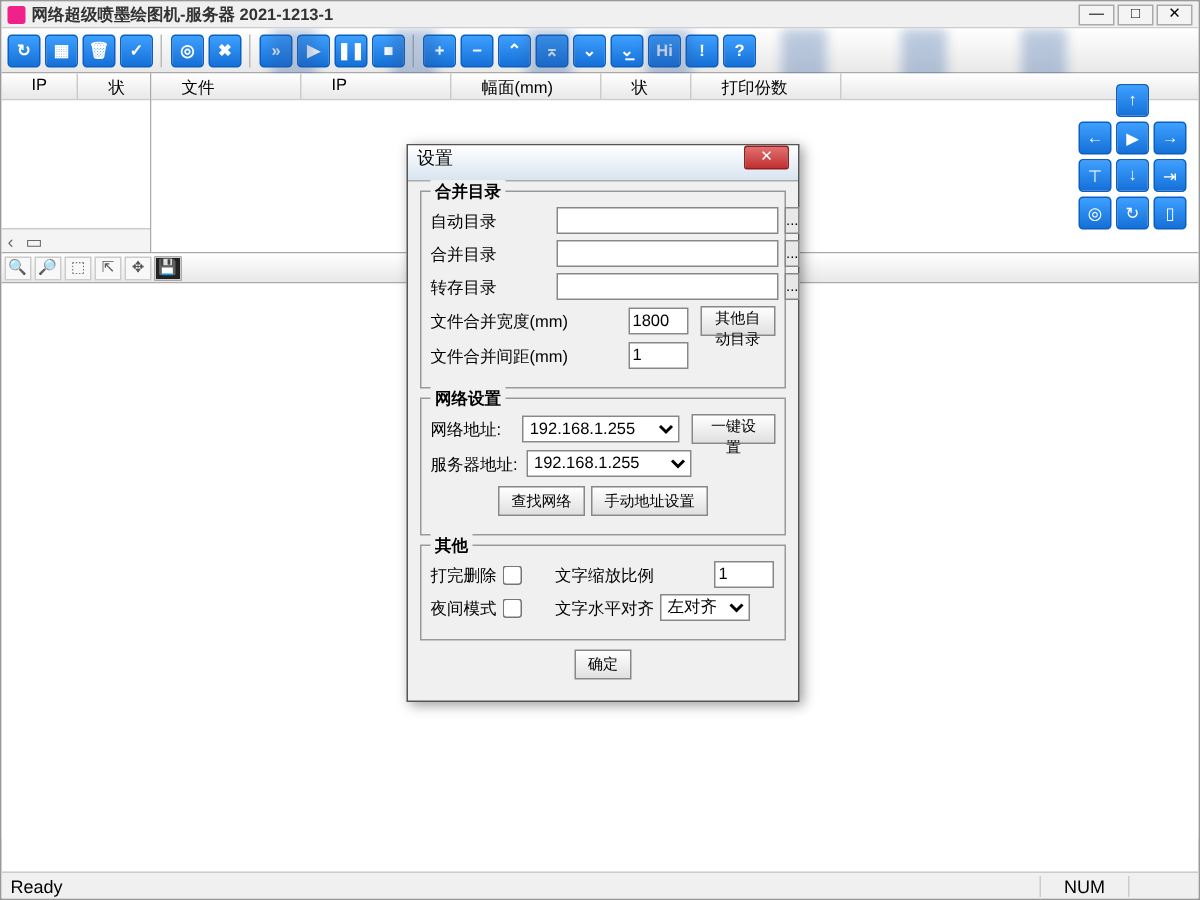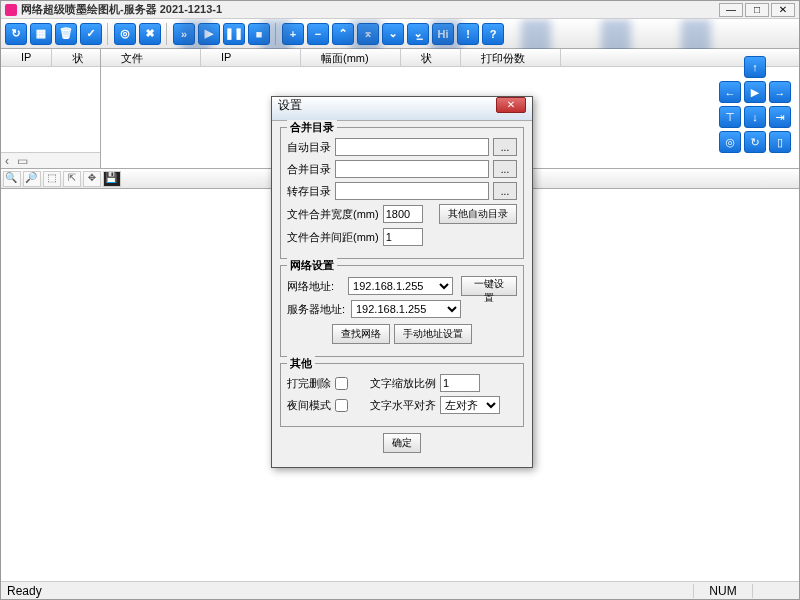--- a/index.html
+++ b/index.html
@@ -31,21 +31,21 @@
 .statusbar .s3 { width: 40px; }
 .dialog { position: absolute; left: 270px; top: 95px; width: 262px; background: #f0f0f0; border: 1px solid #555; box-shadow: 2px 2px 8px rgba(0,0,0,.4); }
 .dlgtitle { height: 24px; background: linear-gradient(#fff,#d8e4f0); border-bottom: 1px solid #aaa; display: flex; padding: 0 6px; font-size: 11px; }
 .dlgtitle span { flex: 1; }
 .dlgclose { width: 30px; height: 16px; background: linear-gradient(#e27070,#c03030); border: 1px solid #902020; border-radius: 2px; color: #fff; text-align: center; font-size: 10px; cursor: pointer; line-height: 14px; }
 .dlgbody { padding: 6px 8px 10px; }
 .fs { border: 1px solid #999; margin-bottom: 6px; padding: 6px 6px 8px; position: relative; }
 .fs .lg { position: absolute; top: -8px; left: 6px; background: #f0f0f0; padding: 0 3px; font-size: 11px; font-weight: bold; }
 .row { display: flex; align-items: center; margin: 4px 0; gap: 4px; }
 .row label { font-size: 11px; white-space: nowrap; }
-.row input[type=text] { border: 1px solid #888; height: 18px; padding: 0 2px; font-size: 11px; background: #fff; }
+.row input[type=text] { border: 1px solid #888; height: 18px; padding: 0 2px; font-size: 11px; background: #fff; margin-left: 36px; }
 .row select { border: 1px solid #888; height: 18px; font-size: 11px; background: #fff; }
 .brws { width: 24px; height: 18px; border: 1px solid #888; background: #e8e8e8; cursor: pointer; font-size: 10px; }
 .btn { height: 20px; border: 1px solid #888; background: linear-gradient(#fff,#e0e0e0); padding: 0 8px; font-size: 10px; cursor: pointer; }
 .backblur { position: absolute; top: 18px; left: 0; right: 0; height: 30px; opacity: .5; pointer-events: none; overflow: hidden; }
 .blob { position: absolute; width: 30px; height: 50px; background: #2a5aa0; filter: blur(4px); opacity: .6; }
 </style>
 </head>
 <body>
 
 <div class="titlebar">

